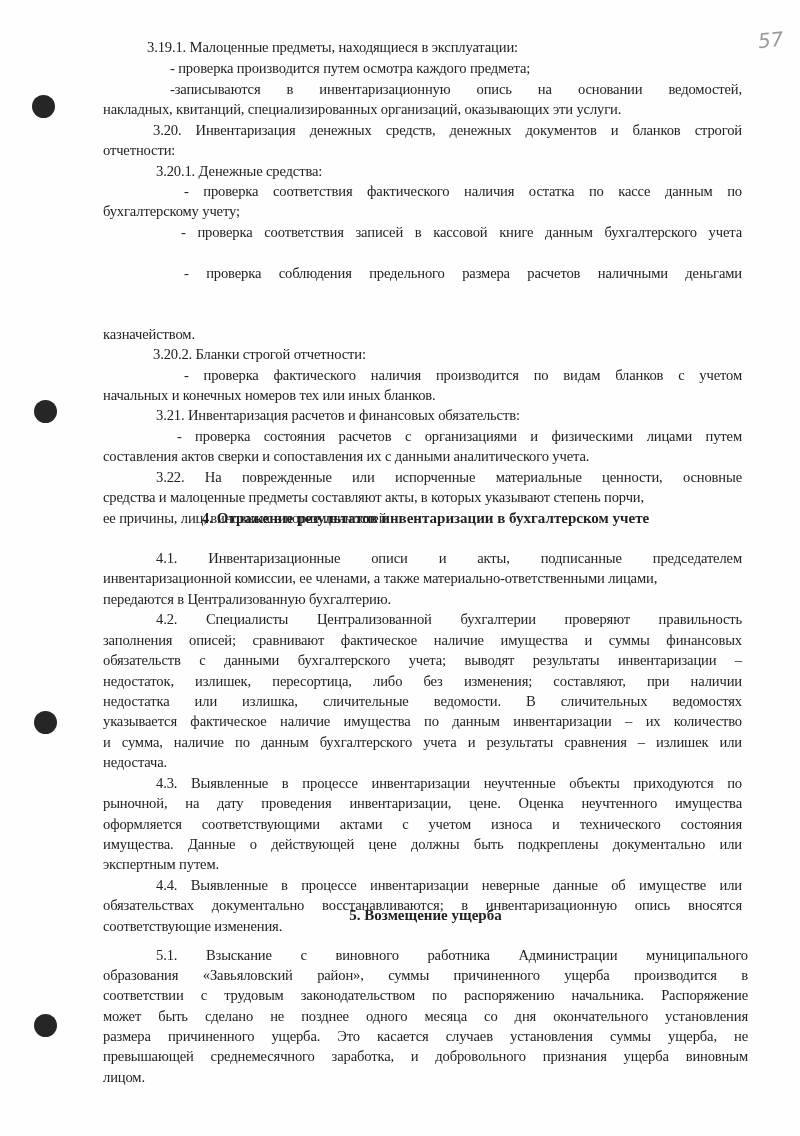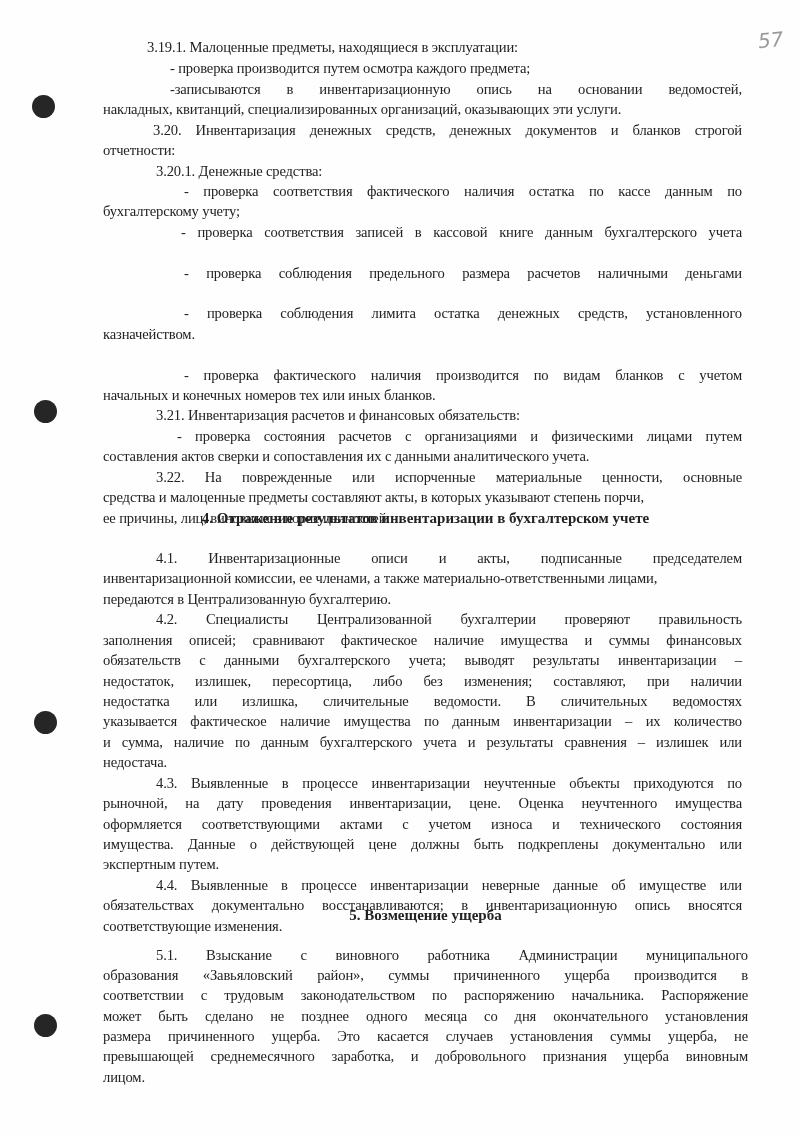--- a/index.html
+++ b/index.html
@@ -33,23 +33,23 @@
   <div class="ln" style="top:100px;left:103px;">накладных, квитанций, специализированных организаций, оказывающих эти услуги.</div>
 
   <div class="ln j" style="top:121px;padding-left:44px;width:589px;">3.20. Инвентаризация денежных средств, денежных документов и бланков строгой</div>
   <div class="ln" style="top:141px;left:103px;">отчетности:</div>
 
   <div class="ln" style="top:162px;padding-left:47px;width:586px;">3.20.1. Денежные средства:</div>
   <div class="ln j" style="top:182px;padding-left:75px;width:558px;">- проверка соответствия фактического наличия остатка по кассе данным по</div>
   <div class="ln" style="top:202px;left:103px;">бухгалтерскому учету;</div>
   <div class="ln j" style="top:223px;padding-left:72px;width:561px;">- проверка соответствия записей в кассовой книге данным бухгалтерского учета</div>
   <div class="ln j" style="top:264px;padding-left:75px;width:558px;">- проверка соблюдения предельного размера расчетов наличными деньгами</div>
-  <div class="ln j" style="top:304px;padding-left:75px;width:558px;">- проверка соблюдения лимита остатка денежных средств, установленного</div>
   <div class="ln" style="top:325px;left:103px;">казначейством.</div>
 
+  <div class="ln" style="top:345px;padding-left:44px;width:589px;">3.20.2. Бланки строгой отчетности:</div>
   <div class="ln j" style="top:366px;padding-left:75px;width:558px;">- проверка фактического наличия производится по видам бланков с учетом</div>
   <div class="ln" style="top:386px;left:103px;">начальных и конечных номеров тех или иных бланков.</div>
 
   <div class="ln" style="top:406px;padding-left:47px;width:586px;">3.21. Инвентаризация расчетов и финансовых обязательств:</div>
   <div class="ln j" style="top:427px;padding-left:68px;width:565px;">- проверка состояния расчетов с организациями и физическими лицами путем</div>
   <div class="ln" style="top:447px;left:103px;">составления актов сверки и сопоставления их с данными аналитического учета.</div>
 
   <div class="ln j" style="top:468px;padding-left:47px;width:586px;">3.22. На поврежденные или испорченные материальные ценности, основные</div>
   <div class="ln" style="top:488px;left:103px;">средства и малоценные предметы составляют акты, в которых указывают степень порчи,</div>
   <div class="ln" style="top:509px;left:103px;">ее причины, лиц, виновных в порче ценностей.</div>

